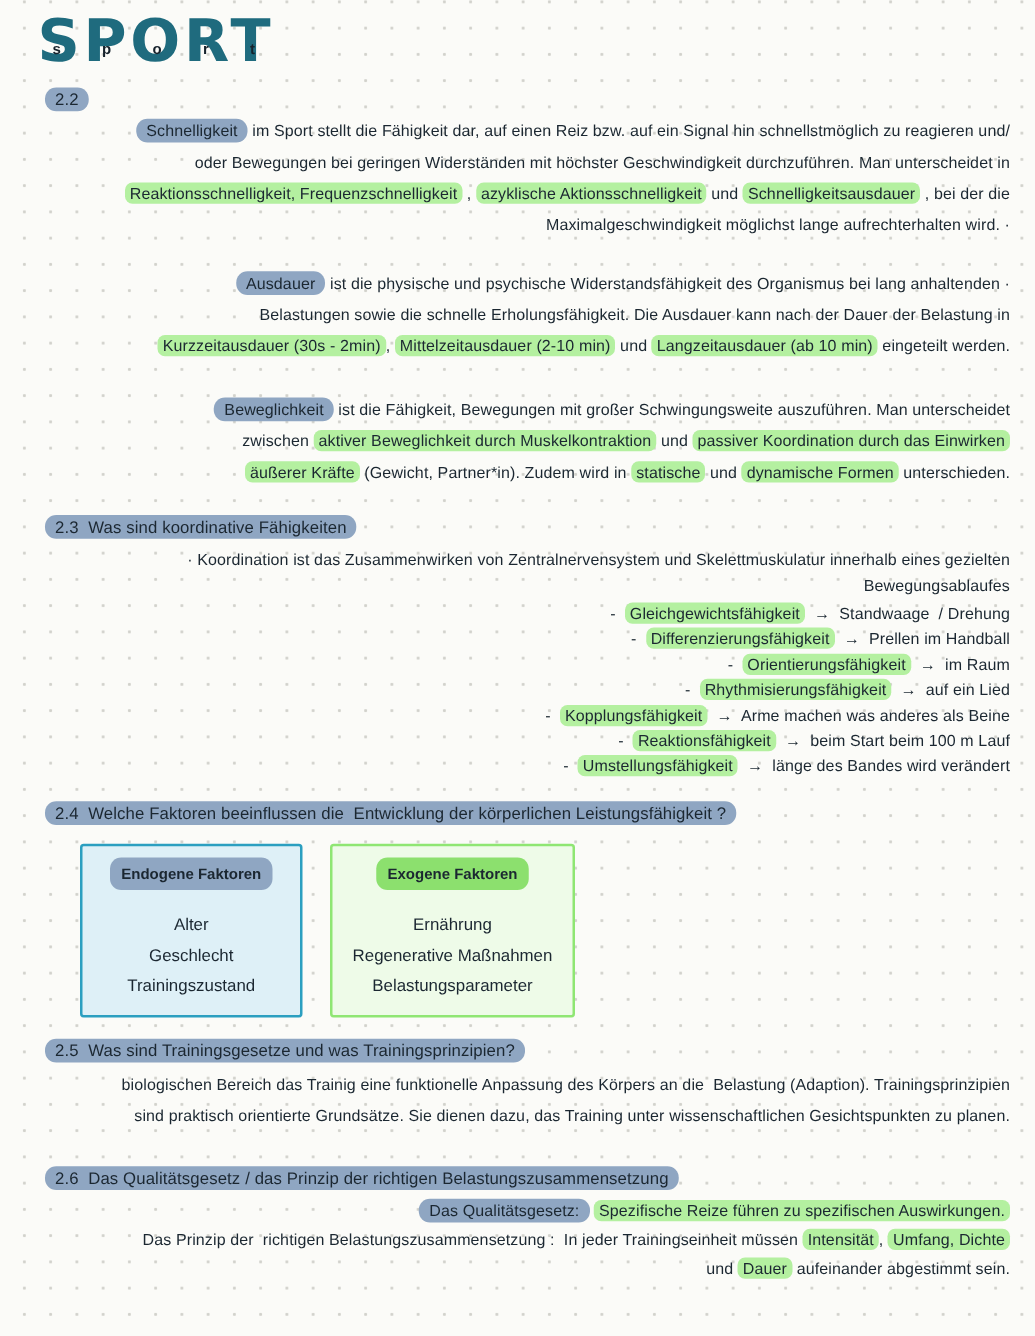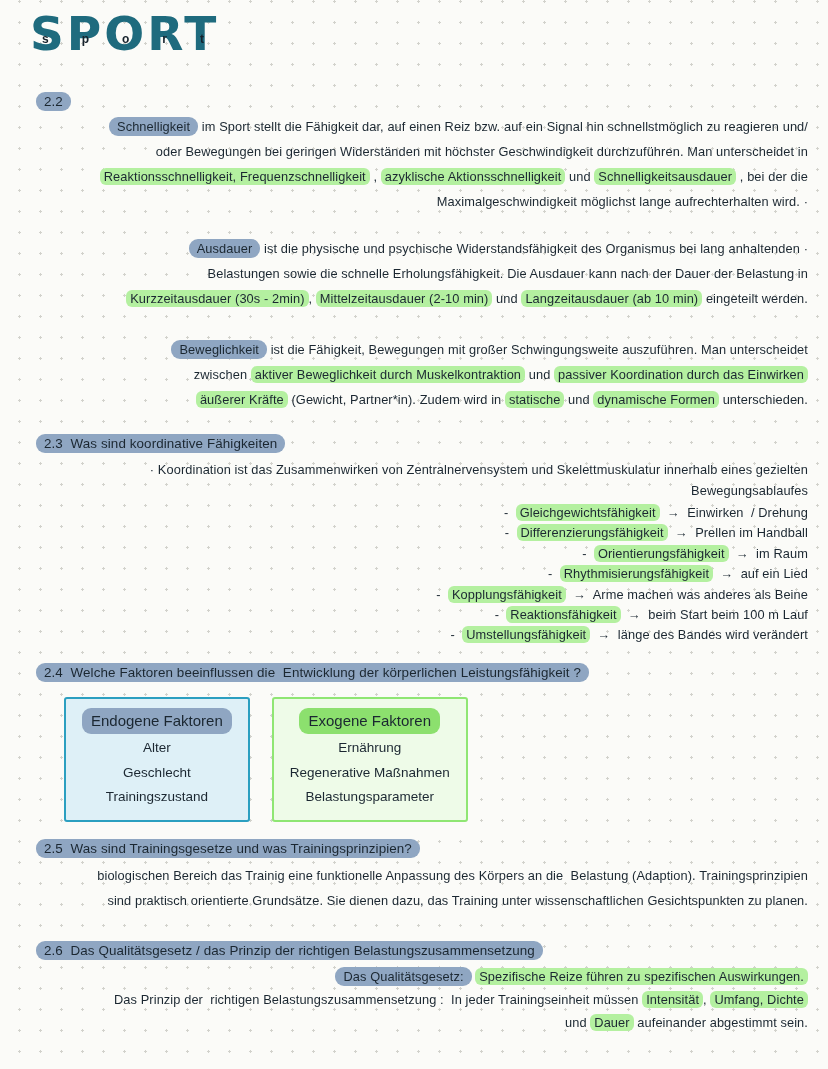--- a/index.html
+++ b/index.html
@@ -24,33 +24,33 @@
   .block{margin-left:36px;margin-right:20px;}
   .tline{white-space:pre;font-size:12.8px;letter-spacing:0.1px;}
   .para .tline{line-height:25px;text-align:right;}
   .lh21 .tline{line-height:21px;}
   .lh20 .tline{line-height:20.4px;}
   .lh23 .tline{line-height:23px;}
   .heading .tline{line-height:20px;font-size:13.4px;}
   .seg{border-radius:6px;}
   .hl-blue{background:var(--hl-blue,#8fa6c2);padding:2px 8px;border-radius:9px;}
   .hl-green{background:var(--hl-green,#b4f0a0);padding:1px 4px;}
-  .label{margin-top:24px;}
+  .label{margin-top:2px;}
   .g2{margin-top:2px;} .g4{margin-top:4px;} .g5{margin-top:5px;}
   .g13{margin-top:28px;} .g17{margin-top:17px;}
   .g22{margin-top:22px;} .g26{margin-top:26px;}
   .g28{margin-top:17px;}
   .boxes-row{display:flex;gap:22px;margin:14px 0 0 64px;}
   .factor-box{
     border-radius:3px;padding:9px 16px 10px 16px;text-align:center;
     font-size:13.5px;line-height:24.5px;
   }
   .blue-box{border:2px solid var(--box-blue,#2b9fc0);background:var(--box-blue-fill,#def0f7);min-width:142px;}
   .green-box{border:2px solid var(--box-green,#8fe673);background:var(--box-green-fill,#eefbe8);min-width:160px;}
-  .box-title{display:inline-block;font-size:15px;margin-bottom:2px;}
+  .box-title{display:inline-block;font-size:12px;margin-bottom:16px;font-weight:bold;}
   .bt-blue{background:var(--hl-blue,#8fa6c2);border-radius:9px;padding:1px 9px;}
   .bt-green{background:var(--hl-green2,#8ce06e);border-radius:9px;padding:1px 9px;}
   .box-item{line-height:24.5px;}
 </style>
 </head>
 <body>
 
 <div class="page">
 
   <header class="title-wrap">
@@ -79,21 +79,21 @@
     </div>
 
   <div class="block heading g22">
       <div class="tline"><span class="seg hl-blue">2.3  Was sind koordinative Fähigkeiten</span></div>
     </div>
   <div class="block para lh21 g5">
       <div class="tline"><span class="seg">· Koordination ist das Zusammenwirken von Zentralnervensystem und Skelettmuskulatur innerhalb eines gezielten</span></div>
       <div class="tline"><span class="seg">Bewegungsablaufes</span></div>
     </div>
   <div class="block para lh20 g2">
-      <div class="tline"><span class="seg">-  </span><span class="seg hl-green">Gleichgewichtsfähigkeit</span><span class="seg">  →  Einwirken  / Drehung</span></div>
+      <div class="tline"><span class="seg">-  </span><span class="seg hl-green">Gleichgewichtsfähigkeit</span><span class="seg">  →  Standwaage  / Drehung</span></div>
       <div class="tline"><span class="seg">-  </span><span class="seg hl-green">Differenzierungsfähigkeit</span><span class="seg">  →  Prellen im Handball</span></div>
       <div class="tline"><span class="seg">-  </span><span class="seg hl-green">Orientierungsfähigkeit</span><span class="seg">  →  im Raum</span></div>
       <div class="tline"><span class="seg">-  </span><span class="seg hl-green">Rhythmisierungsfähigkeit</span><span class="seg">  →  auf ein Lied</span></div>
       <div class="tline"><span class="seg">-  </span><span class="seg hl-green">Kopplungsfähigkeit</span><span class="seg">  →  Arme machen was anderes als Beine</span></div>
       <div class="tline"><span class="seg">-  </span><span class="seg hl-green">Reaktionsfähigkeit</span><span class="seg">  →  beim Start beim 100 m Lauf</span></div>
       <div class="tline"><span class="seg">-  </span><span class="seg hl-green">Umstellungsfähigkeit</span><span class="seg">  →  länge des Bandes wird verändert</span></div>
     </div>
 
   <div class="block heading g17">
       <div class="tline"><span class="seg hl-blue">2.4  Welche Faktoren beeinflussen die  Entwicklung der körperlichen Leistungsfähigkeit ?</span></div>

